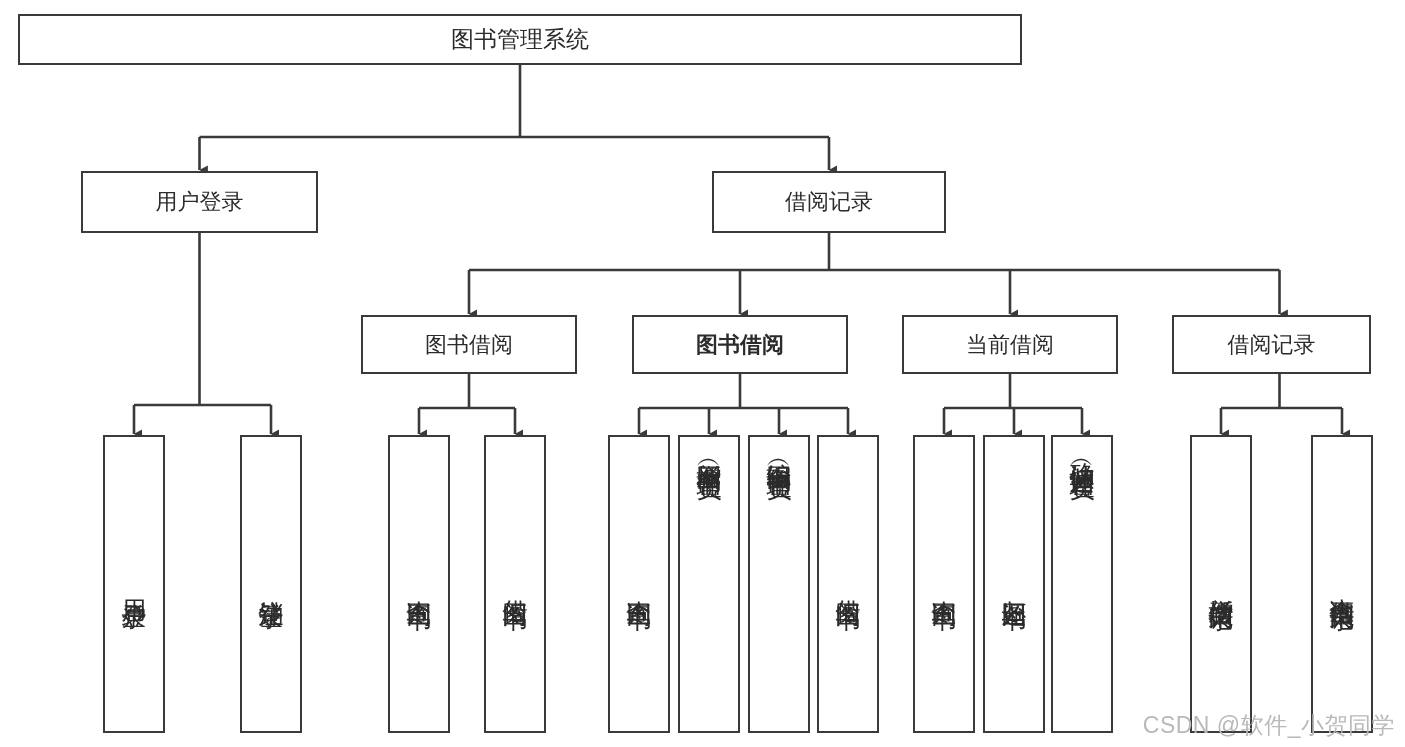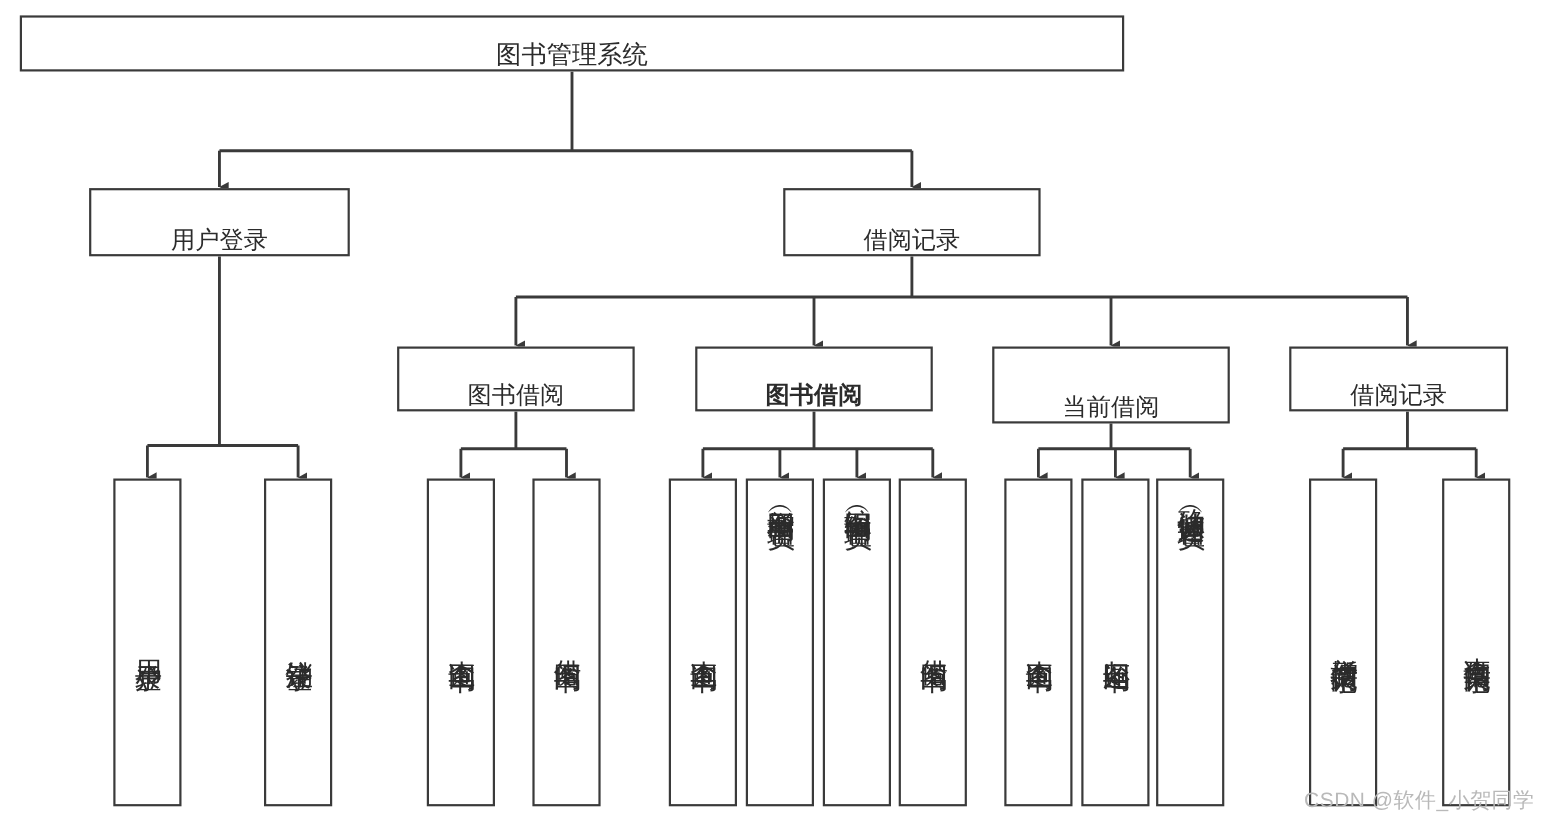--- a/index.html
+++ b/index.html
@@ -24,21 +24,21 @@
     width: 1405px;
     height: 747px;
     pointer-events: none;
   }
   .node {
     position: absolute;
     box-sizing: border-box;
     background: #ffffff;
     border: 2.5px solid #3a3a3a;
     display: flex;
-    align-items: flex-end;
+    align-items: center;
     justify-content: center;
     color: #2b2b2b;
   }
   .node-label {
     display: block;
     text-align: center;
     line-height: 1.18;
     white-space: nowrap;
   }
   .node.horizontal .node-label {
@@ -60,21 +60,21 @@
     line-height: 1;
   }
   .node.vertical.centered {
     align-items: center;
     padding-top: 0;
   }
   #watermark {
     position: absolute;
     right: 10px;
     bottom: 6px;
-    font-size: 19px;
+    font-size: 23px;
     color: #b9b9b9;
     white-space: nowrap;
     letter-spacing: 0.5px;
   }
 </style>
 </head>
 <body>
 
 <div id="canvas">
 
@@ -131,21 +131,21 @@
       </div>
       <div class="node horizontal" id="node-book-manage" style="left: 712px; top: 171px; width: 234px; height: 62px;">
         <span class="node-label">借阅记录</span>
       </div>
       <div class="node horizontal" id="node-new-book-rec" style="left: 361px; top: 315px; width: 216px; height: 59px;">
         <span class="node-label">图书借阅</span>
       </div>
       <div class="node horizontal" id="node-book-borrow" style="left: 632px; top: 315px; width: 216px; height: 59px; font-weight: bold;">
         <span class="node-label">图书借阅</span>
       </div>
-      <div class="node horizontal" id="node-current-borrow" style="left: 902px; top: 315px; width: 216px; height: 70px;">
+      <div class="node horizontal" id="node-current-borrow" style="left: 902px; top: 315px; width: 216px; height: 59px;">
         <span class="node-label">当前借阅</span>
       </div>
       <div class="node horizontal" id="node-borrow-record" style="left: 1172px; top: 315px; width: 199px; height: 59px;">
         <span class="node-label">借阅记录</span>
       </div>
       <div class="node vertical centered" id="node-leaf-user-login" style="left: 103px; top: 435px; width: 62px; height: 298px;">
         <span class="node-label">用户登录</span>
       </div>
       <div class="node vertical centered" id="node-leaf-logout" style="left: 240px; top: 435px; width: 62px; height: 298px;">
         <span class="node-label">注销登录</span>

